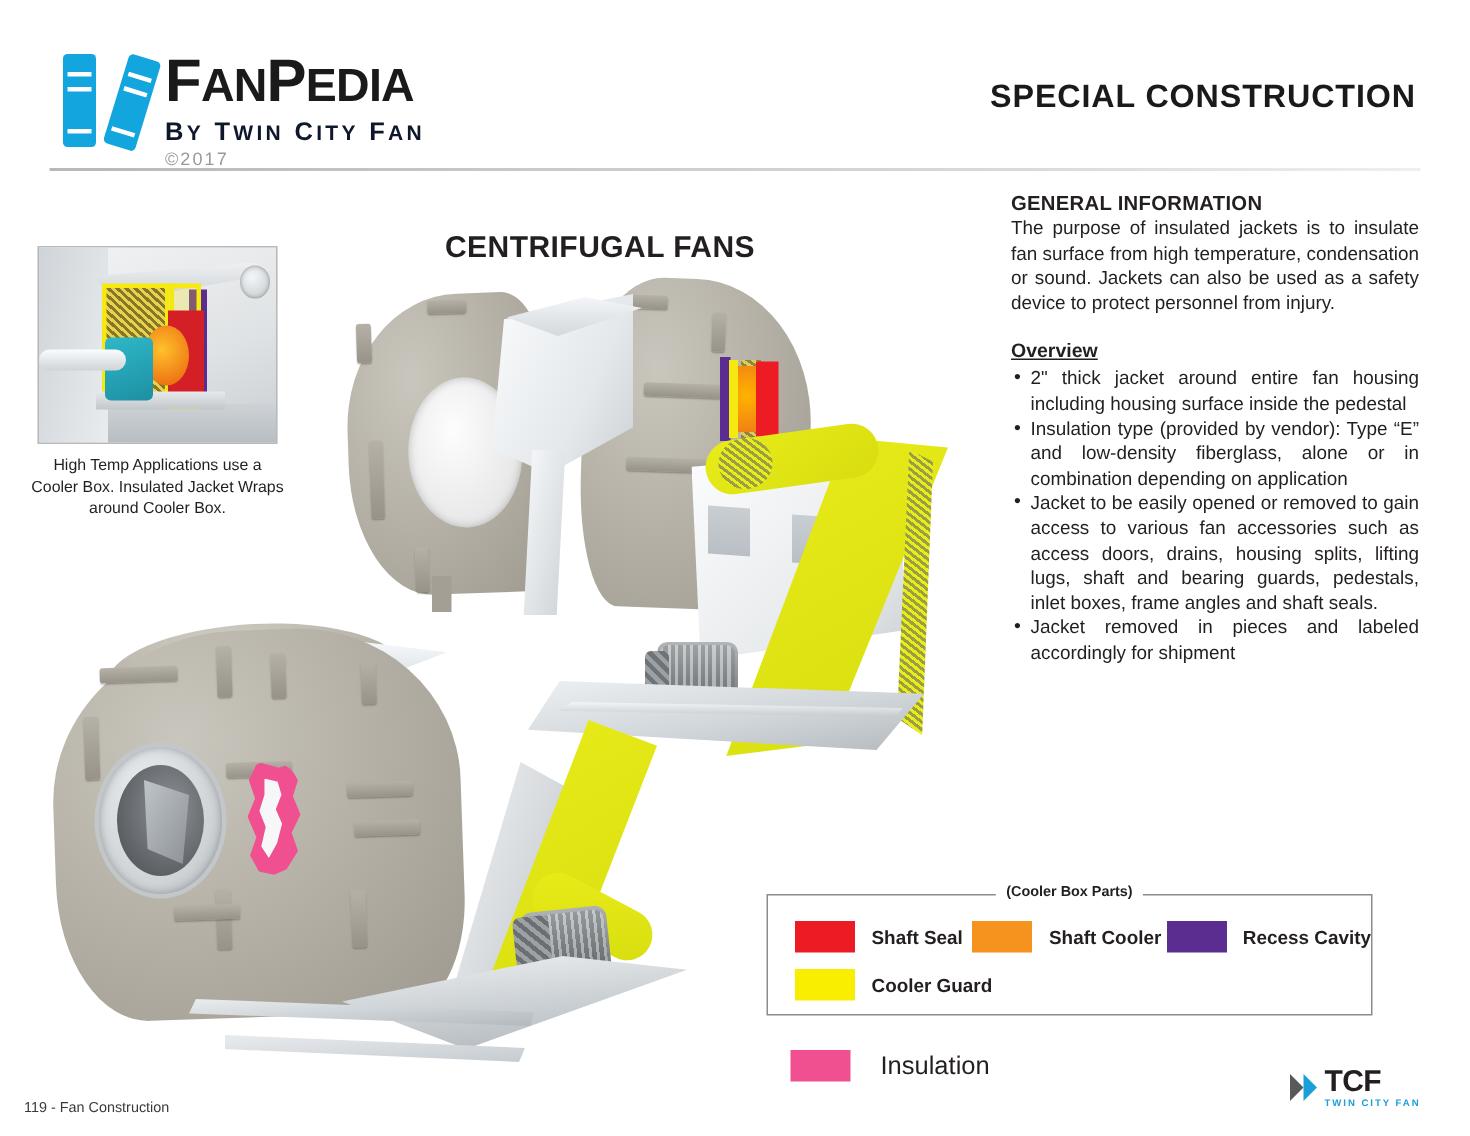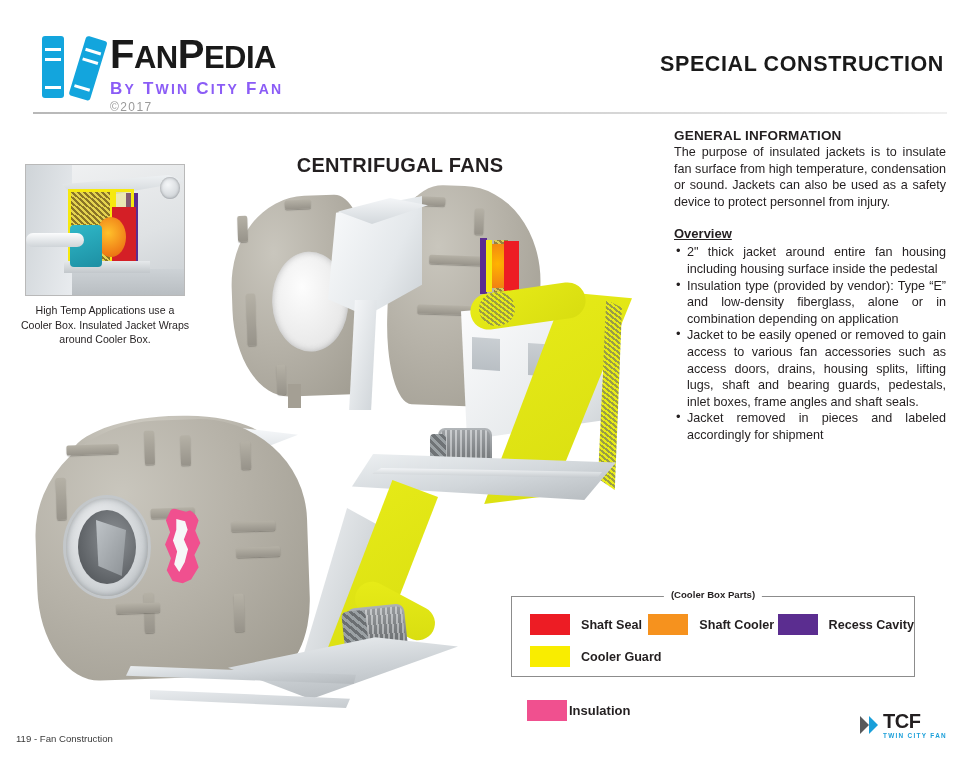--- a/index.html
+++ b/index.html
@@ -24,21 +24,21 @@
   .book-a .b1 { top: 12px; } .book-a .b2 { top: 22px; } .book-a .b3 { top: 50px; }
   .book-b .b1 { top: 12px; } .book-b .b2 { top: 22px; } .book-b .b3 { top: 50px; }
 
   .wordmark { position: absolute; left: 110px; top: 34px; }
   .wordmark .fp {
     font-size: 40px; font-weight: bold; letter-spacing: -0.5px;
     line-height: 40px; color: #1a1a1a;
   }
   .wordmark .fp .sm { font-size: 31px; }
   .wordmark .byline {
-    font-size: 17px; color: #8b5cf6; letter-spacing: 2.2px;
+    font-size: 17px; color: #0f172a; letter-spacing: 2.2px;
     line-height: 20px; margin-top: 1px; font-weight: bold;
   }
   .wordmark .byline .sm { font-size: 14px; }
   .wordmark .copy { font-size: 12px; color: #9a9a9a; letter-spacing: 1.4px; margin-top: 1px; }
 
   .header-right { position: absolute; right: 36px; top: 52px; text-align: right; }
   .header-right .h1 { font-size: 21.5px; font-weight: bold; letter-spacing: 0.6px; color: #1a1a1a; }
   .header-right .h2 { font-size: 17px; font-weight: bold; letter-spacing: 0.4px; color: #1a1a1a; margin-top: 2px; }
   .header-rule {
     position: absolute; left: 33px; top: 112px; width: 914px; height: 2px;
@@ -91,21 +91,21 @@
   .legend-rows { padding: 17px 0 0 18px; }
   .lrow { display: flex; align-items: center; }
   .lrow + .lrow { margin-top: 11px; }
   .litem { display: flex; align-items: center; }
   .swatch { width: 40px; height: 21px; flex: none; }
   .litem .lbl { font-size: 12.6px; font-weight: bold; margin-left: 11px; white-space: nowrap; }
   .litem.p1 { width: 130px; } .litem.p2 { width: 142px; }
 
   .legend-extra { position: absolute; left: 527px; top: 700px; display: flex; align-items: center; }
   .legend-extra .swatch { width: 40px; height: 21px; }
-  .legend-extra .lbl { font-size: 13px; font-weight: bold; margin-left: 2px; }
+  .legend-extra .lbl { font-size: 17px; font-weight: normal; margin-left: 20px; }
 
   
   .footer-txt { position: absolute; left: 16px; top: 733px; font-size: 9.6px; color: #3a3a3a; }
   .tcf { position: absolute; right: 24px; top: 712px; width: 96px; height: 30px; }
   .tcf .chev { position: absolute; top: 4px; width: 0; height: 0;
     border-top: 9px solid transparent; border-bottom: 9px solid transparent; }
   .tcf .c1 { left: 0px; border-left: 9px solid #58595b; }
   .tcf .c2 { left: 9px; border-left: 9px solid #1a9fd9; }
   .tcf .tcftxt { position: absolute; left: 23px; top: -1px; }
   .tcf .tcfbig { font-size: 20px; font-weight: bold; color: #231f20; letter-spacing: -0.4px; line-height: 20px; }

